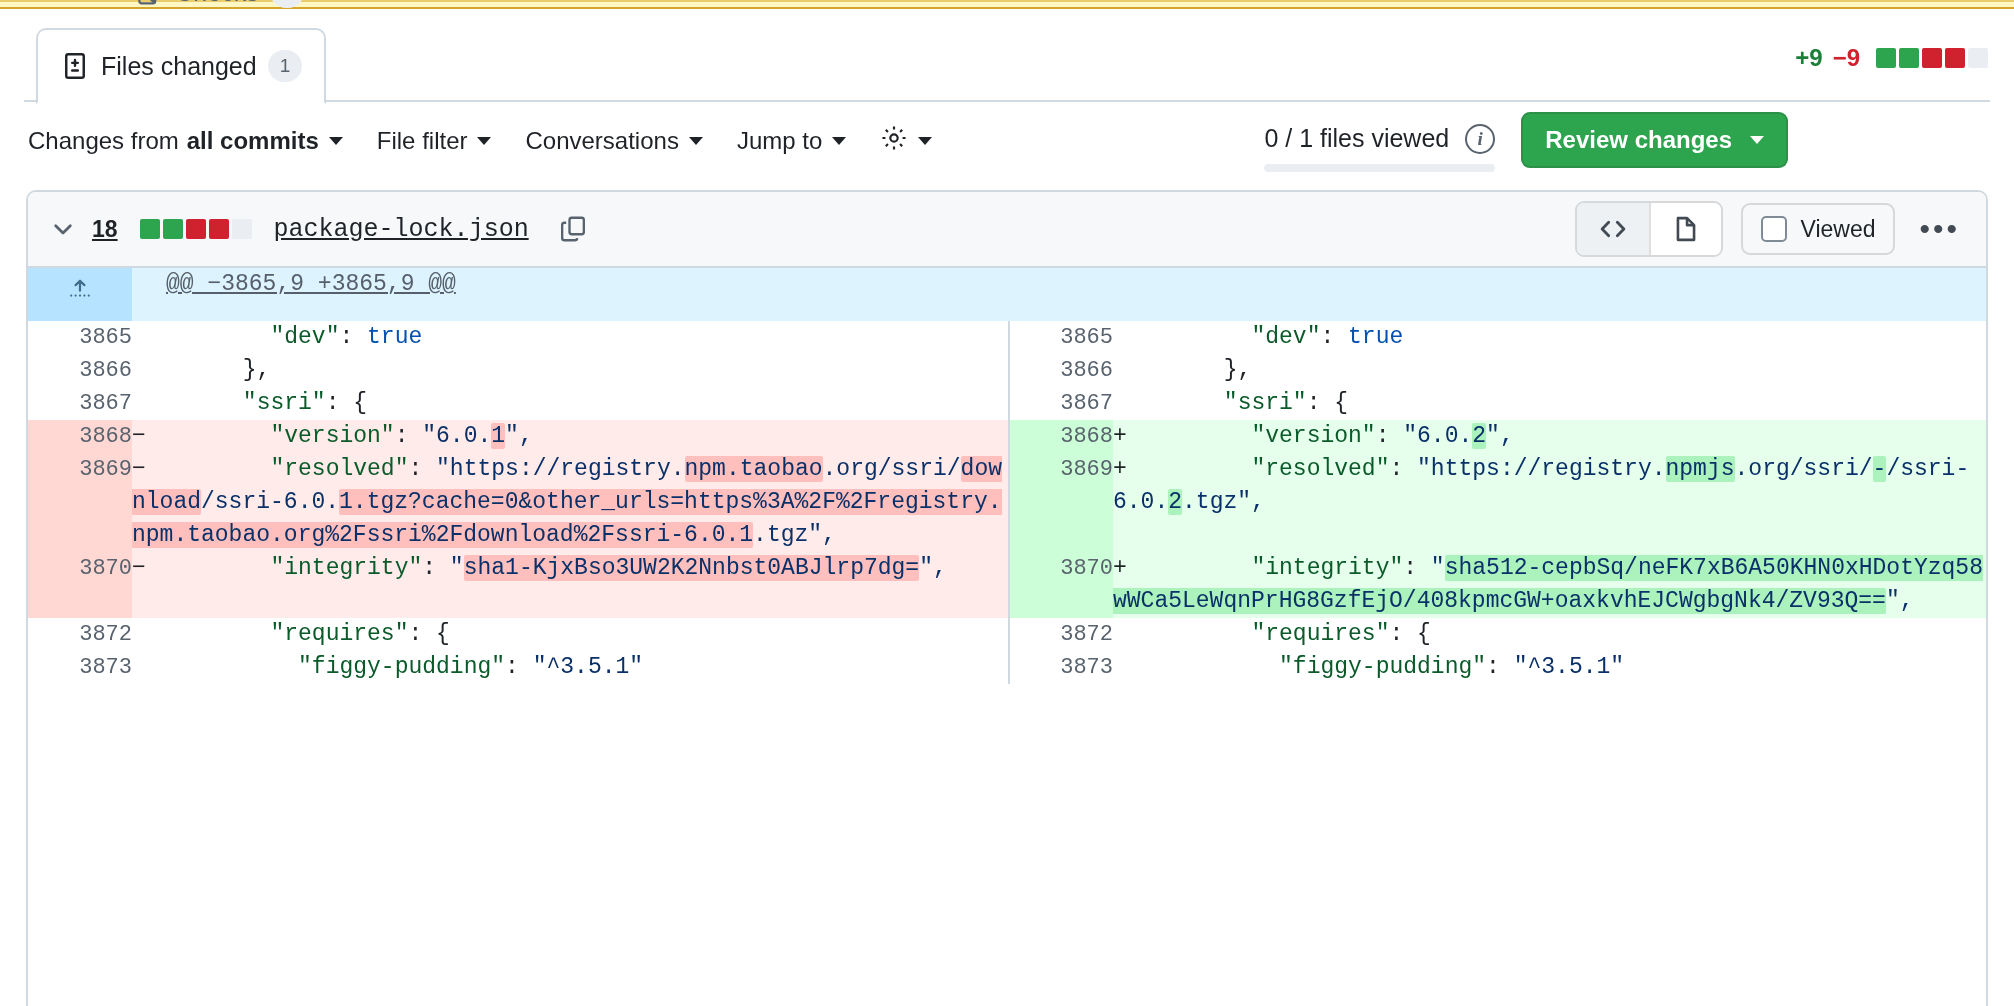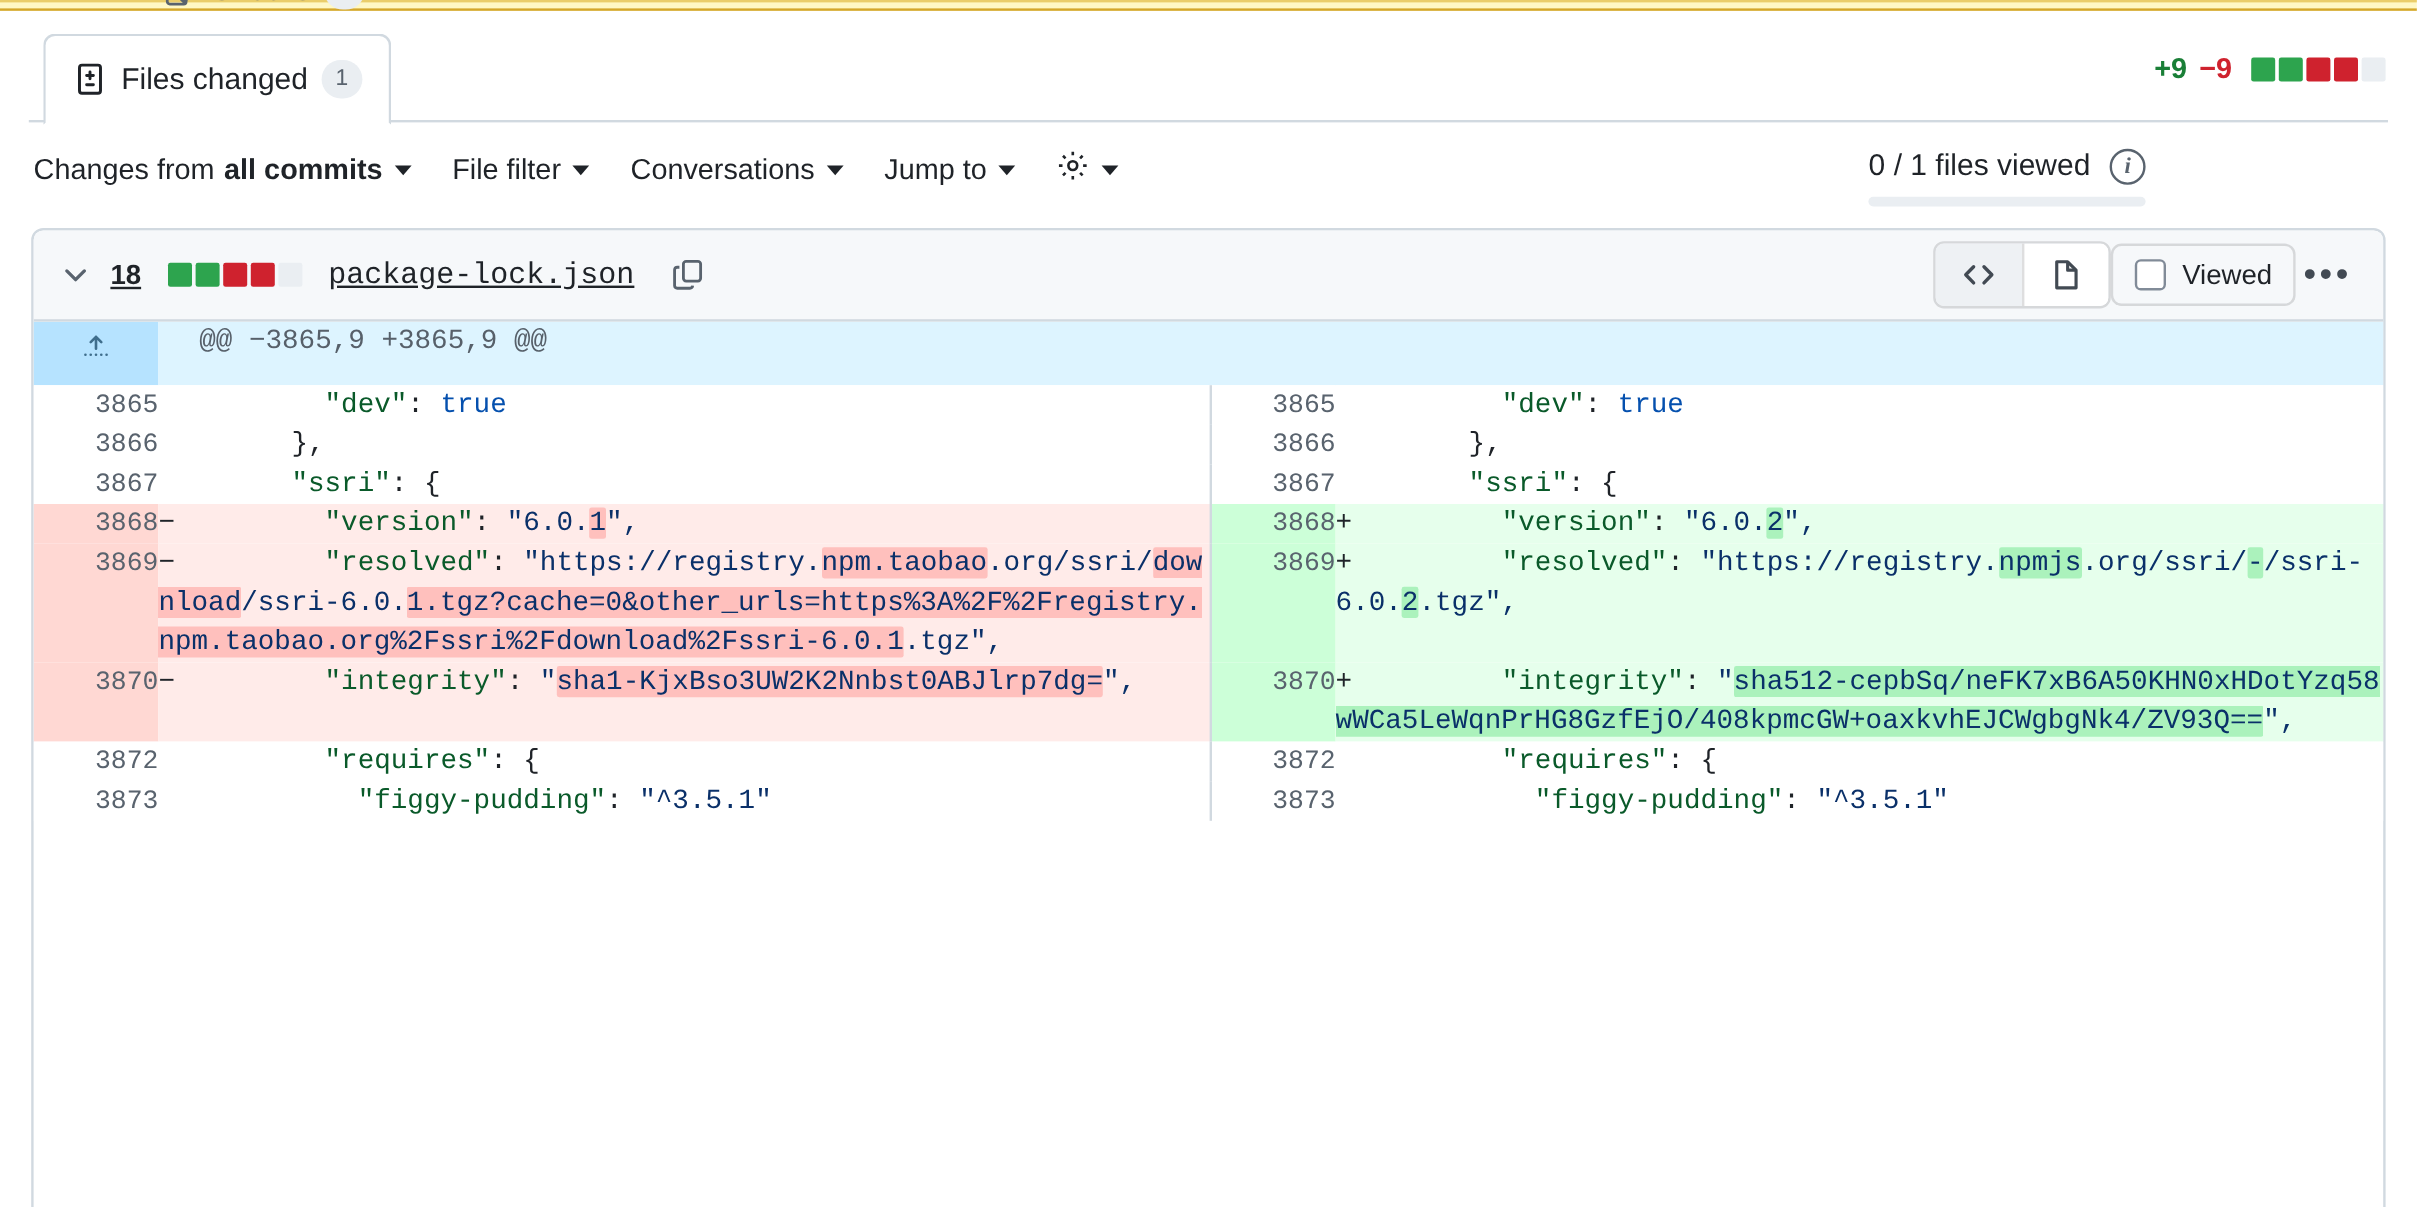--- a/index.html
+++ b/index.html
@@ -122,21 +122,21 @@
   .chev-down {
     width: 26px; height: 26px; color: #59636e; cursor: pointer;
     display: inline-flex; align-items: center; justify-content: center;
   }
   .fh-count { font-size: 23px; font-weight: bold; color: #1f2328; }
   .fh-name {
     font-family: "Liberation Mono", monospace; font-size: 25px; color: #1f2328;
     margin-left: 6px;
   }
   .copy-icon { margin-left: 14px; color: #59636e; cursor: pointer; display: inline-flex; }
-  .fh-right { position: absolute; right: 20px; display: flex; align-items: center; }
+  .fh-right { position: absolute; right: 20px; display: flex; align-items: center; gap: 18px; }
   .seg-group { display: flex; border: 2px solid rgba(31,35,40,0.15); border-radius: 9px; overflow: hidden; }
   .seg {
     width: 72px; height: 52px; display: flex; align-items: center; justify-content: center;
     background: #ffffff; cursor: pointer; color: #424a53;
   }
   .seg.selected { background: #eef1f4; }
   .seg + .seg { border-left: 2px solid rgba(31,35,40,0.15); }
   .viewed-btn {
     display: flex; align-items: center; gap: 13px;
     border: 2px solid rgba(31,35,40,0.15); border-radius: 9px;
@@ -161,21 +161,21 @@
     text-align: right; padding: 4px 14px 4px 0;
     color: #59636e; user-select: none; font-size: 22px;
   }
   .code-cell { padding: 4px 10px 4px 6px; white-space: pre-wrap; word-break: break-all; color: #1f2328; }
   .code-cell .sign { display: inline-block; width: 28px; }
 
   tr.hunk td { background: #ddf4ff; color: #59636e; }
   tr.hunk .expand {
     background: #b6e3ff; text-align: center; color: #0969da; padding: 10px 0; cursor: pointer;
   }
-  tr.hunk .hunk-text { padding-left: 34px; font-size: 23px; color: #57606a; }
+  tr.hunk .hunk-text { padding-left: 34px; font-size: 23px; color: #57606a; text-decoration: underline; }
 
   tr.ctx .num-cell { background: #ffffff; }
   tr.ctx .code-cell { background: #ffffff; }
 
   tr.del .num-cell { background: #ffd8d3; }
   tr.del .code-cell { background: #ffebe9; }
   tr.add .num-cell { background: #ccffd8; }
   tr.add .code-cell { background: #e6ffec; }
 
   .wd { background: #ffc0bd; border-radius: 2px; }  
@@ -286,20 +286,24 @@
     </div>
   </div>
 
   <div class="toolbar-right">
     <div class="viewed-wrap">
       <div class="viewed-row">
         <span class="viewed-text">0 / 1 files viewed</span>
         <span class="info-circle">i</span>
       </div>
       <div class="progress"></div>
+    </div>
+    <div class="btn-review">
+      <span>Review changes</span>
+      <span class="caret"></span>
     </div>
   </div>
 </div>
 
 <div class="filebox">
 
   <div class="file-header">
     <div class="fh-left">
       <span class="chev-down">
         <svg width="26" height="26" viewBox="0 0 16 16" fill="none" stroke="currentColor" stroke-width="1.7" stroke-linecap="round" stroke-linejoin="round">

